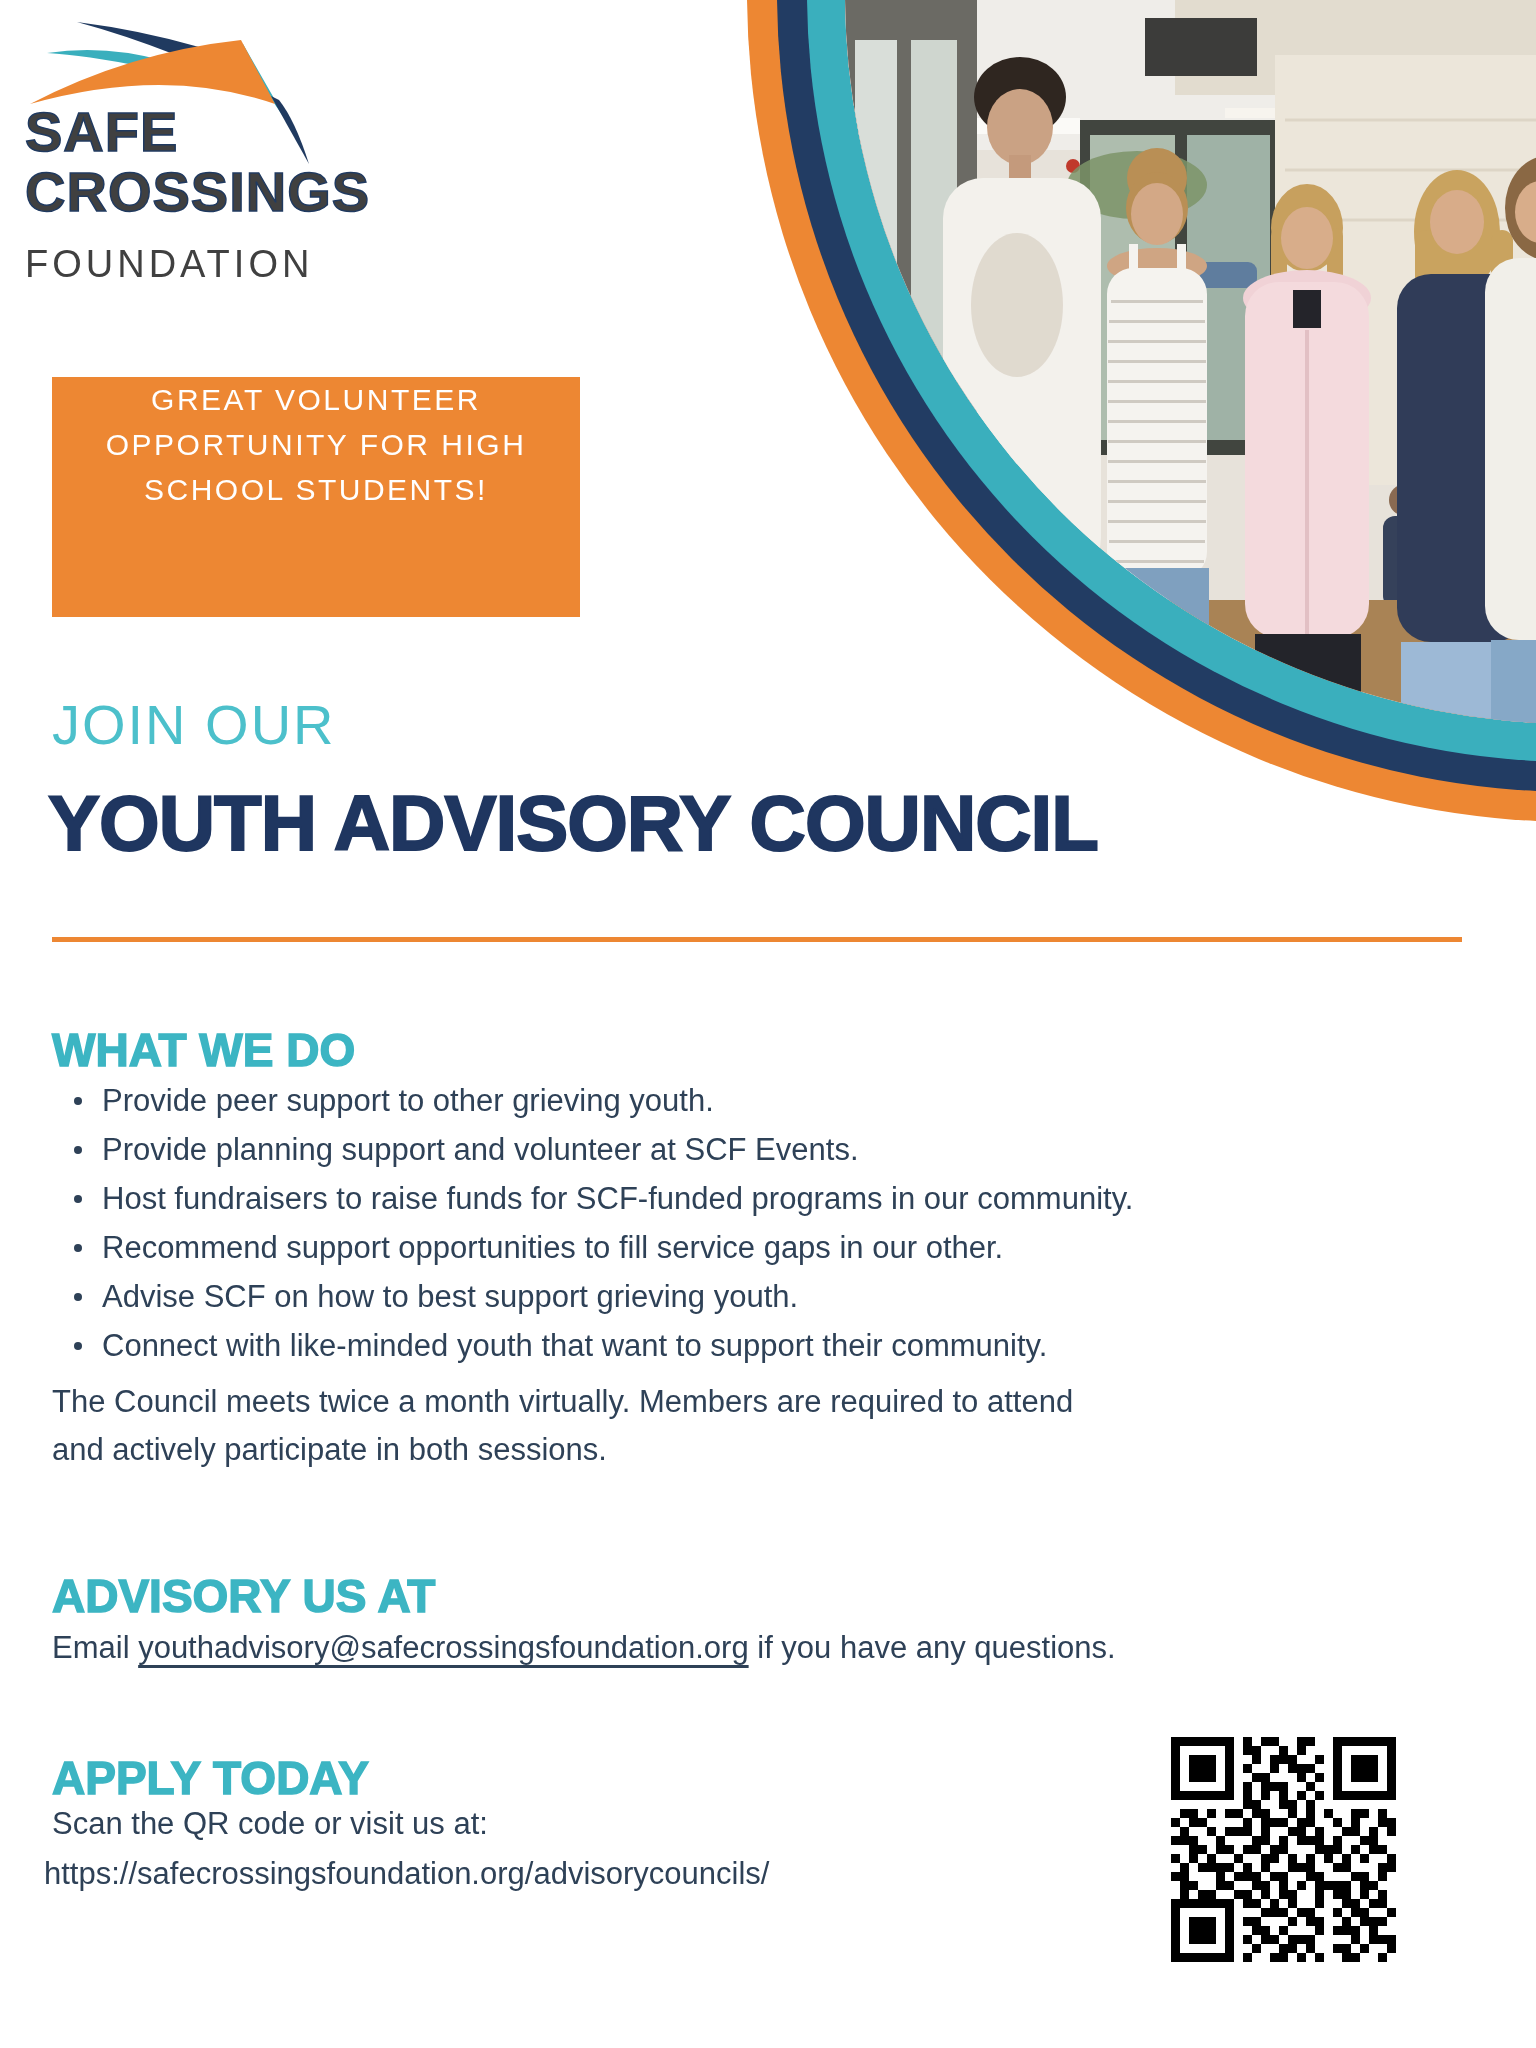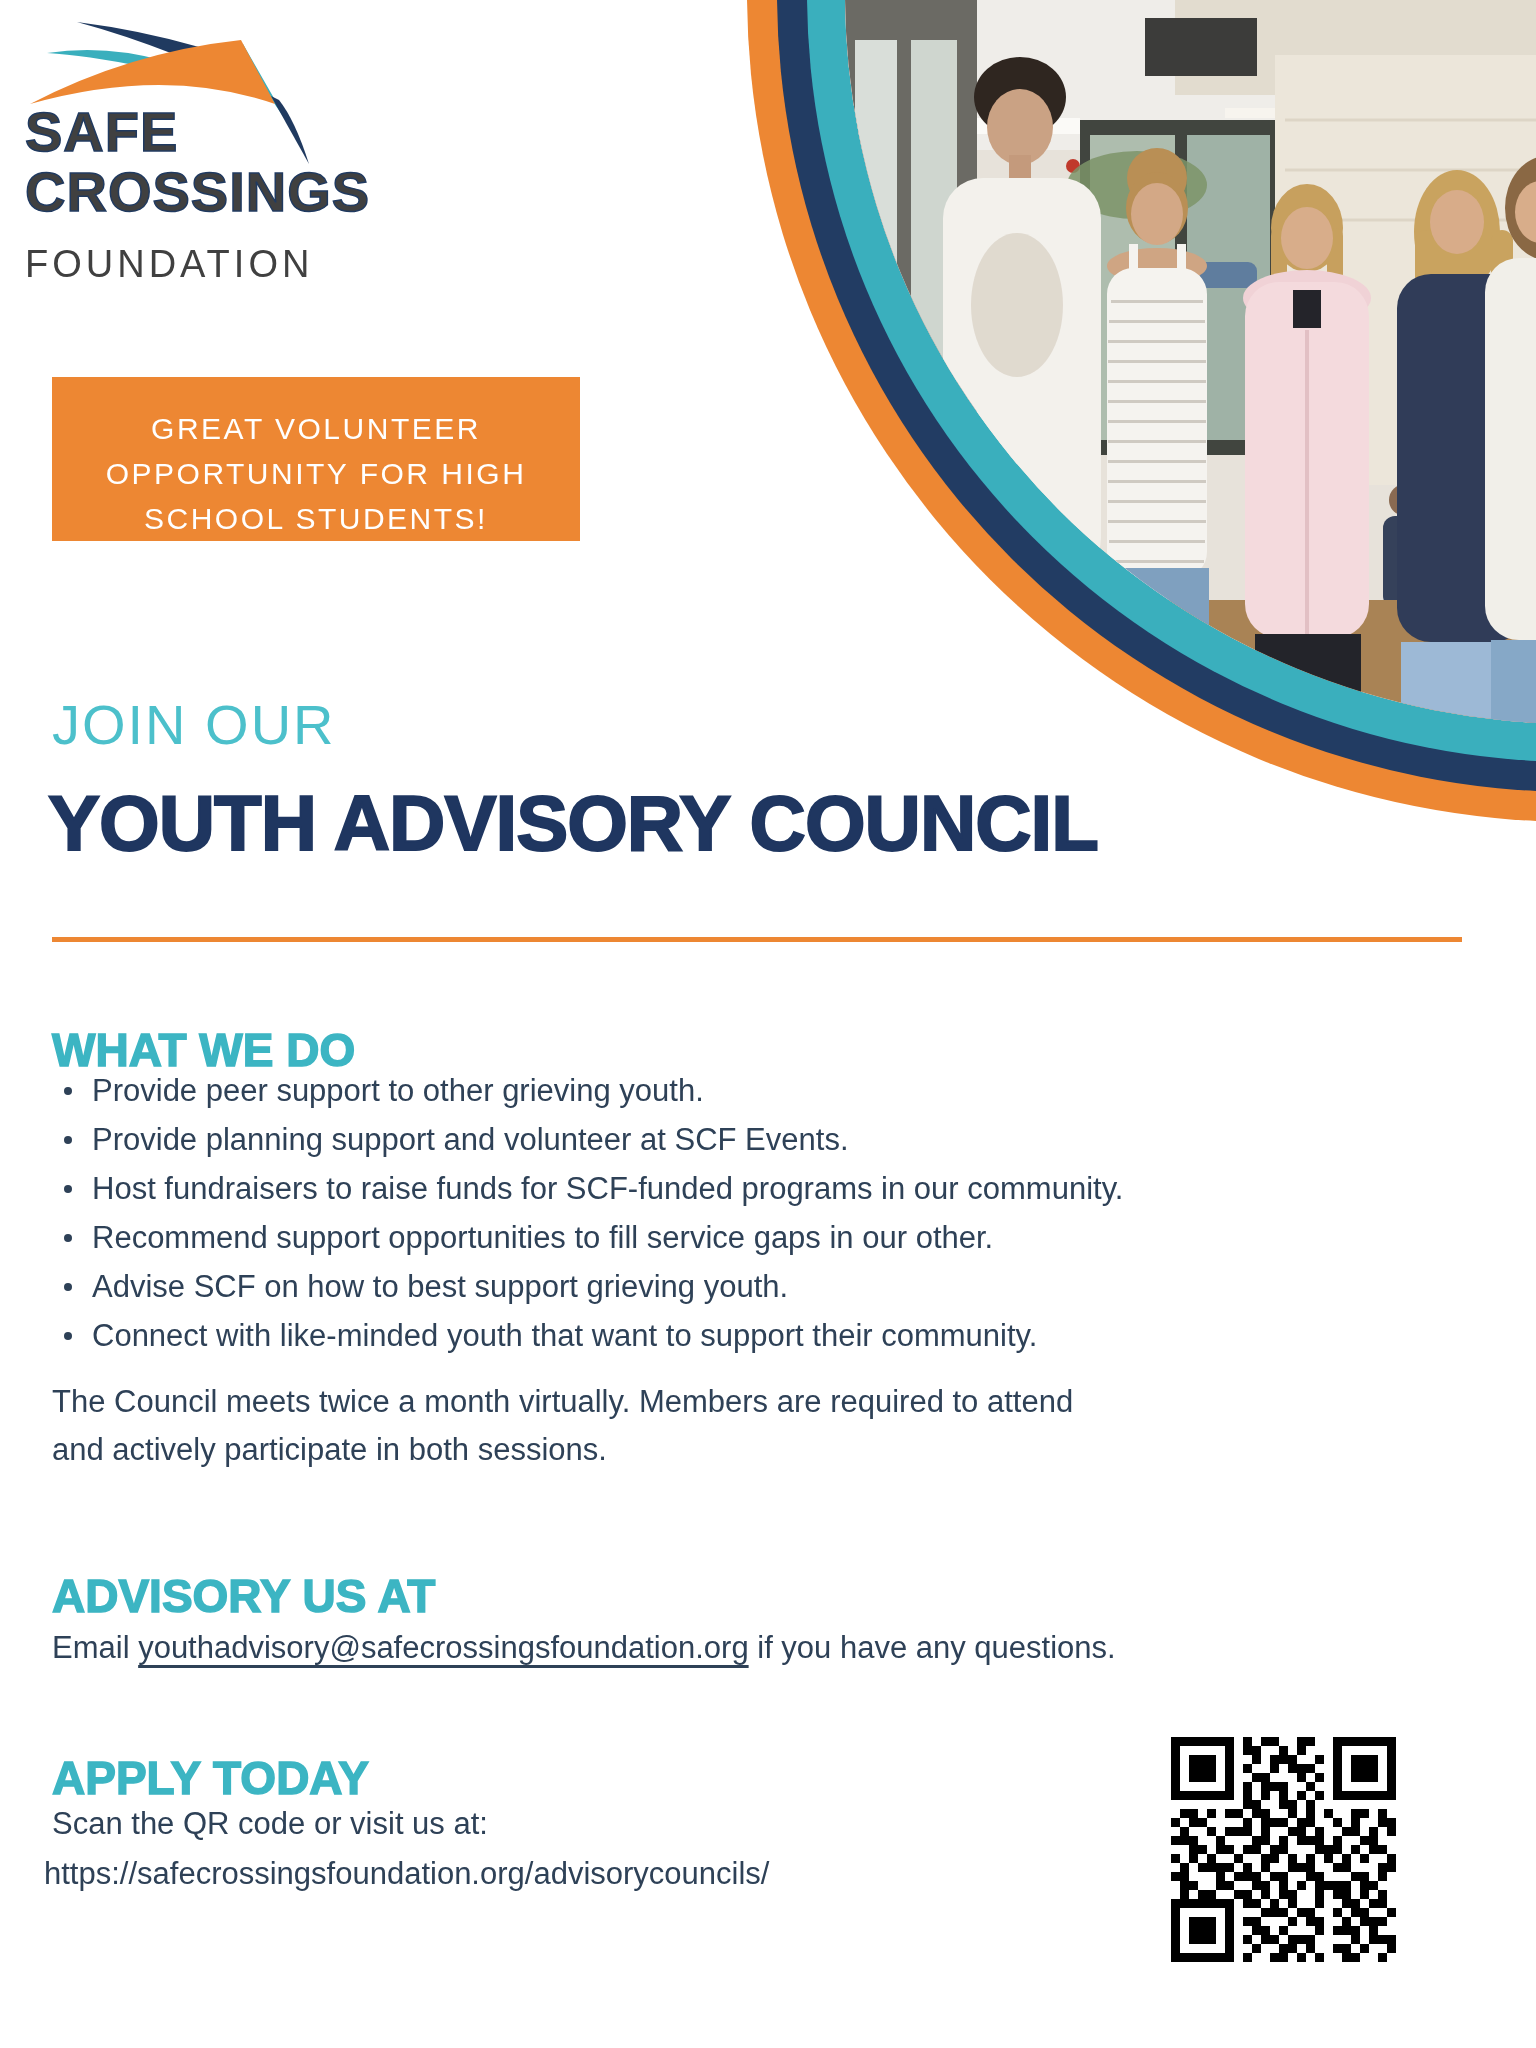--- a/index.html
+++ b/index.html
@@ -18,22 +18,22 @@
   }
   #photo-scene{position:absolute; left:0; top:738px; width:691px; height:723px;}
   
   #logo-mark{position:absolute; left:25px; top:8px; width:290px; height:160px;}
   #logo-text{position:absolute; left:25px; top:102px; color:#404040;}
   .logo-big{font-size:56px; font-weight:800; letter-spacing:1px; line-height:60px;
             -webkit-text-stroke:1.5px #203A60;}
   .logo-small{font-size:38px; font-weight:400; letter-spacing:4px; line-height:52px; margin-top:16px;}
   
   #banner{
-    position:absolute; left:52px; top:377px; width:528px; height:164px;
-    background:#ED8733; display:flex; align-items:flex-end; justify-content:center;
+    position:absolute; left:52px; top:377px; width:528px; height:240px;
+    background:#ED8733; display:flex; align-items:flex-start; justify-content:center;
   }
   #banner-text{
     color:#ffffff; font-size:30px; letter-spacing:2.5px; line-height:45px;
     text-align:center; white-space:pre-line;
   }
   
   #headline-intro{
     position:absolute; left:52px; top:692px; color:#4CC0CB;
     font-size:56px; font-weight:300; letter-spacing:2px;
   }
@@ -45,21 +45,21 @@
   #divider{position:absolute; left:52px; top:937px; width:1410px; height:5px; background:#ED8733;}
   
   .teal-heading{
     position:absolute; left:52px; color:#3CB5C3; font-size:46px; font-weight:800;
     -webkit-text-stroke:1.5px #3CB5C3; letter-spacing:0px; white-space:nowrap;margin-top:11px;
   }
   #h-what{top:1012px;}
   #h-contact{top:1558px;}
   #h-apply{top:1740px;}
   .body-text{color:#2E4157; font-size:31px;}
-  #bullets{position:absolute; left:52px; top:1062px; margin:4px; padding:0; list-style:none;}
+  #bullets{position:absolute; left:52px; top:1062px; margin:14px; padding:0; list-style:none;}
   #bullets li{position:relative; padding-left:36px; line-height:49px; white-space:nowrap;}
   #bullets li::before{
     content:''; position:absolute; left:8px; top:21px; width:8px; height:8px;
     border-radius:50%; background:#2E4157;
   }
   #meeting-note{position:absolute; left:52px; top:1378px; line-height:48px; white-space:pre-line;}
   #contact-line{position:absolute; left:52px; top:1630px; white-space:nowrap;}
   #contact-line a{
     color:#2E4157; text-decoration:underline; text-underline-offset:7px;
     text-decoration-thickness:3px;

